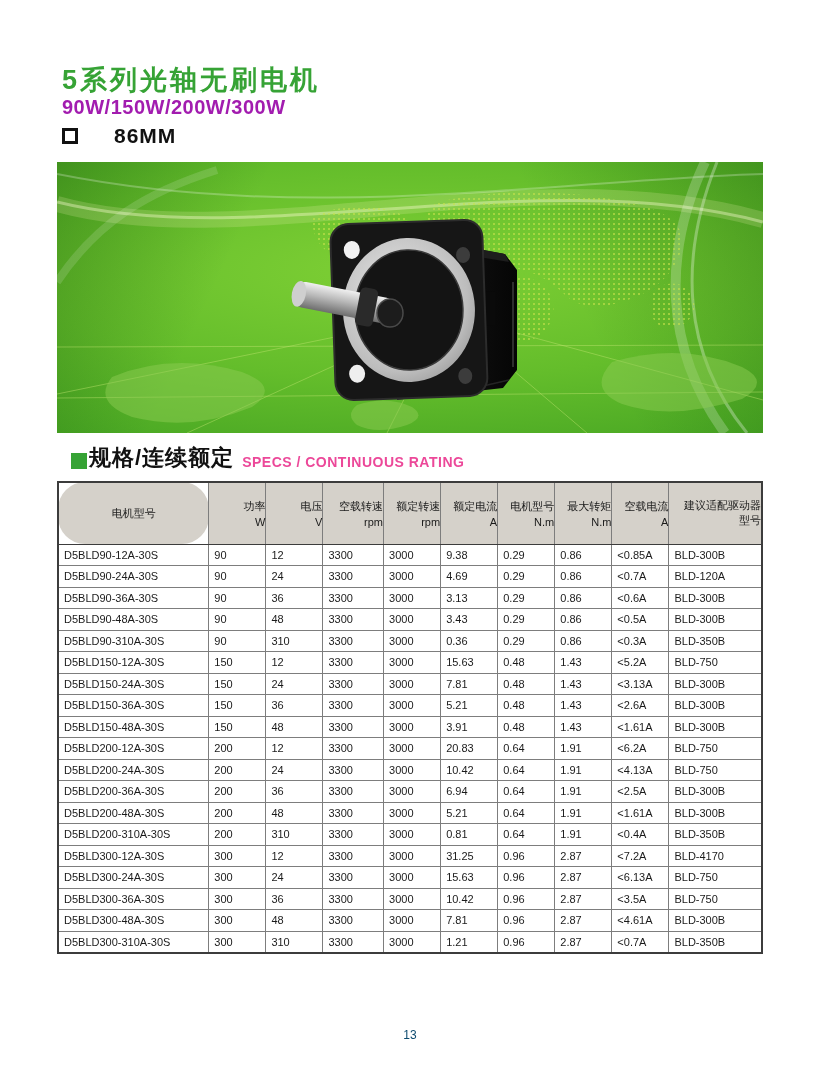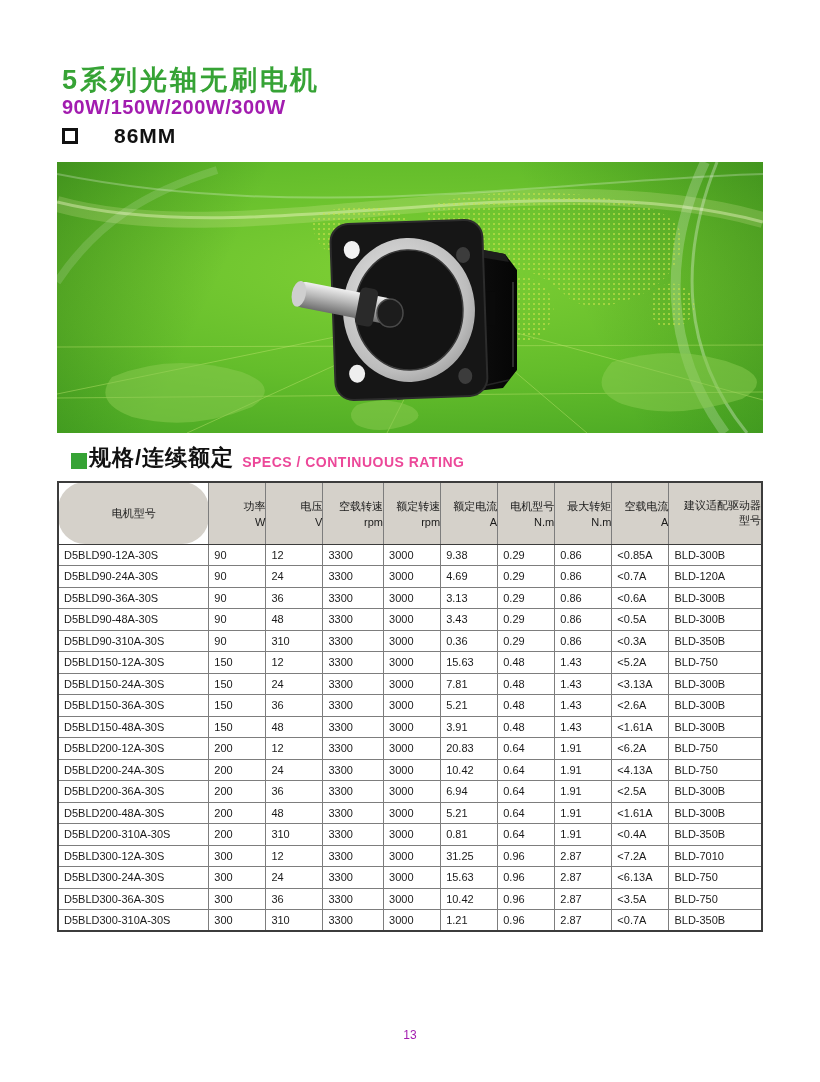--- a/index.html
+++ b/index.html
@@ -36,21 +36,21 @@
           border:2px solid #3c3c3c; }
   th, td { border:1px solid #7d7d7d; font-weight:normal; color:#1a1a1a; }
   thead th { background:#d5d1ca; height:62px; font-size:11px; vertical-align:middle;
              text-align:right; padding-left:6px; border-bottom:1px solid #3c3c3c; }
   thead th.center { text-align:center; padding-left:0;border-radius:27px; }
   thead th .u { display:block; margin-top:2px; }
   tbody td { height:21.5px; font-size:11px; padding-left:5px; background:#fff; white-space:nowrap; overflow:hidden; }
 
   
   .page-number { position:absolute; left:0; right:0; top:1028px; text-align:center;
-                 font-size:12px; color:#a21caf; }
+                 font-size:12px; color:#0c4a6e; }
 </style>
 </head>
 <body>
 
 <div class="page">
 
   <div class="doc-title">5系列光轴无刷电机</div>
   <div class="doc-subtitle">90W/150W/200W/300W</div>
   <div class="frame-line">
     <span class="frame-square"></span>
@@ -346,21 +346,21 @@
           <tr>
             <td>D5BLD300-12A-30S</td>
             <td>300</td>
             <td>12</td>
             <td>3300</td>
             <td>3000</td>
             <td>31.25</td>
             <td>0.96</td>
             <td>2.87</td>
             <td>&lt;7.2A</td>
-            <td>BLD-7010</td>
+            <td>BLD-4170</td>
           </tr>
           <tr>
             <td>D5BLD300-24A-30S</td>
             <td>300</td>
             <td>24</td>
             <td>3300</td>
             <td>3000</td>
             <td>15.63</td>
             <td>0.96</td>
             <td>2.87</td>
@@ -373,20 +373,32 @@
             <td>36</td>
             <td>3300</td>
             <td>3000</td>
             <td>10.42</td>
             <td>0.96</td>
             <td>2.87</td>
             <td>&lt;3.5A</td>
             <td>BLD-750</td>
           </tr>
           <tr>
+            <td>D5BLD300-48A-30S</td>
+            <td>300</td>
+            <td>48</td>
+            <td>3300</td>
+            <td>3000</td>
+            <td>7.81</td>
+            <td>0.96</td>
+            <td>2.87</td>
+            <td>&lt;4.61A</td>
+            <td>BLD-300B</td>
+          </tr>
+          <tr>
             <td>D5BLD300-310A-30S</td>
             <td>300</td>
             <td>310</td>
             <td>3300</td>
             <td>3000</td>
             <td>1.21</td>
             <td>0.96</td>
             <td>2.87</td>
             <td>&lt;0.7A</td>
             <td>BLD-350B</td>

